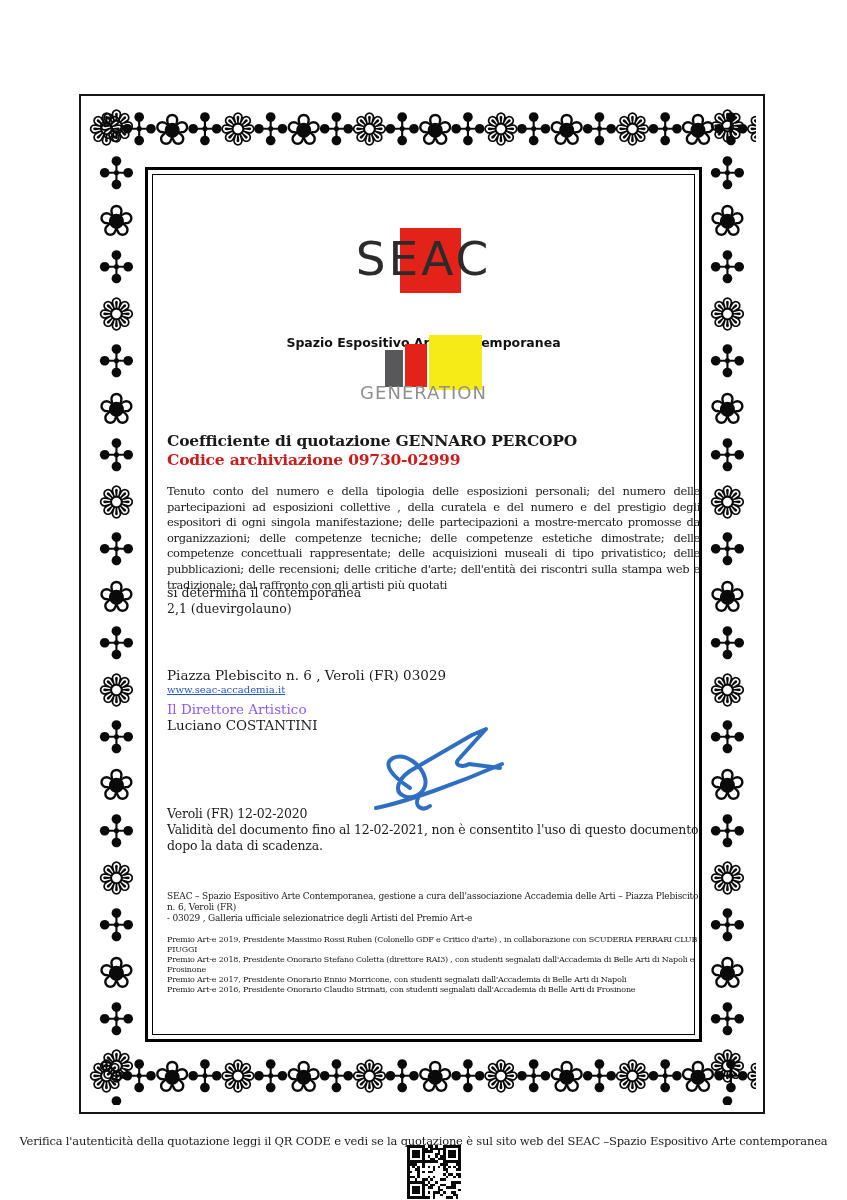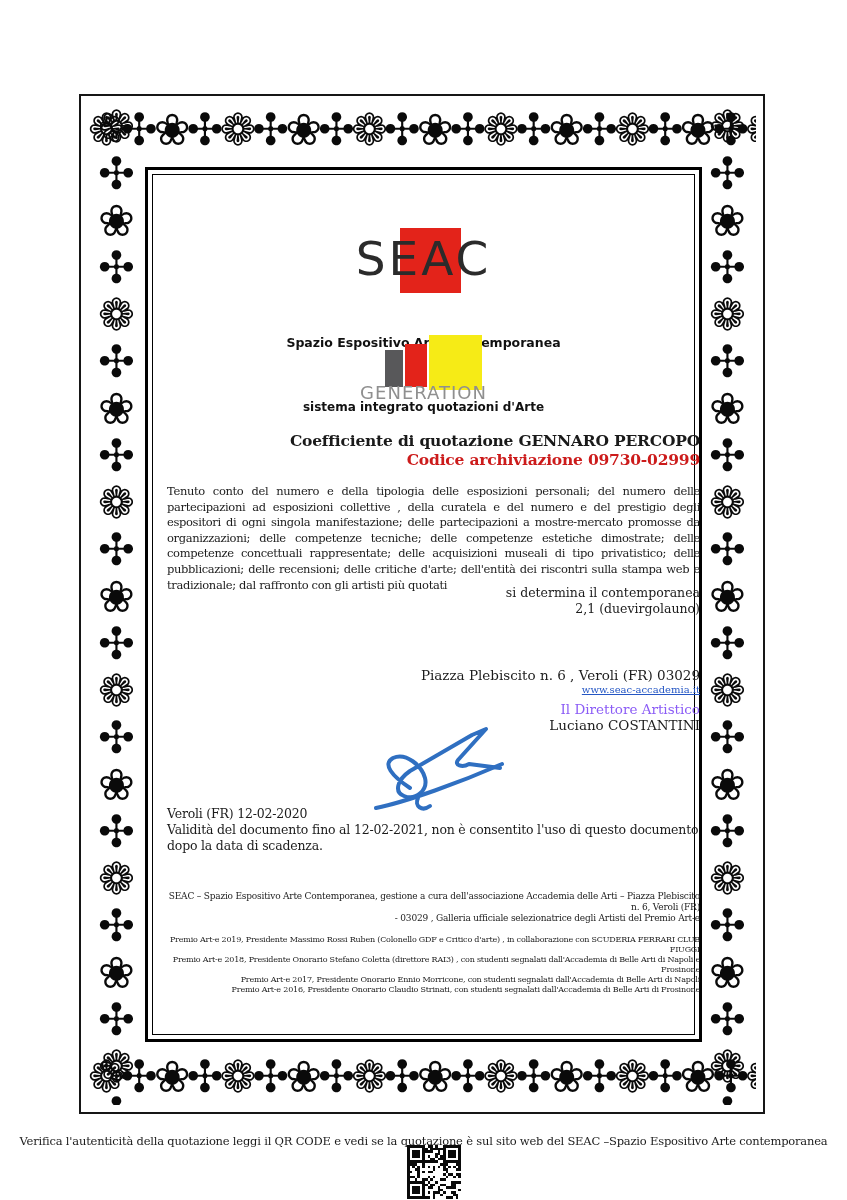--- a/index.html
+++ b/index.html
@@ -23,21 +23,21 @@
   .ornament.left { left:88px; }
   .ornament.right { left:699px; }
 
   
   .inner-frame { position:absolute; left:145px; top:167px; width:557px; height:875px;
                  border:3px solid #000; background:#fff; }
   .inner-frame .thin { position:absolute; inset:4px; border:1px solid #000; }
 
   
   .blk { position:absolute; left:167px; width:533px; }
-  .center { text-align:right; }
+  .center { text-align:left; }
 
   
   .seac-logo { position:absolute; left:0; top:228px; width:847px; height:68px; }
   .seac-square { position:absolute; left:400px; top:0; width:61px; height:65px; background:#e3231a; }
   .seac-word { position:absolute; left:0; top:7px; width:847px; text-align:center;
                font-family:"DejaVu Sans", sans-serif; font-size:47px; line-height:47px;
                color:#2b2b2b; letter-spacing:3px; font-weight:normal; }
   .seac-caption { position:absolute; left:0; top:299px; width:847px; text-align:center;
                   font-family:"DejaVu Sans", sans-serif; font-weight:bold; font-size:12.5px; color:#111;margin-top:36px; }
 
@@ -105,21 +105,20 @@
     <div class="seac-word">SEAC</div>
   </div>
   <div class="seac-caption">Spazio Espositivo Arte Contemporanea</div>
 
   <div class="gen-logo">
     <div class="gen-rect gen-gray"></div>
     <div class="gen-rect gen-red"></div>
     <div class="gen-rect gen-yellow"></div>
     <div class="gen-word">GENERATION</div>
   </div>
-  <div class="gen-caption">sistema integrato quotazioni d'Arte</div>
 
   <div class="blk center title-line1">Coefficiente di quotazione GENNARO PERCOPO</div>
   <div class="blk center title-line2" id="code-line" style="color: rgb(204, 27, 27);">Codice archiviazione 09730-02999</div>
 
   <div class="blk paragraph">Tenuto conto del numero e della tipologia delle esposizioni personali; del numero delle partecipazioni ad esposizioni collettive , della curatela e del numero e del prestigio degli espositori di ogni singola manifestazione; delle partecipazioni a mostre-mercato promosse da organizzazioni; delle competenze tecniche; delle competenze estetiche dimostrate; delle competenze concettuali  rappresentate; delle acquisizioni museali di tipo privatistico; delle pubblicazioni; delle recensioni; delle critiche d'arte; dell'entità dei riscontri sulla stampa web e tradizionale; dal raffronto con gli artisti più quotati</div>
 
   <div class="blk center coeff">
     <div>si determina il contemporanea</div>
     <div>2,1 (duevirgolauno)</div>
   </div>

